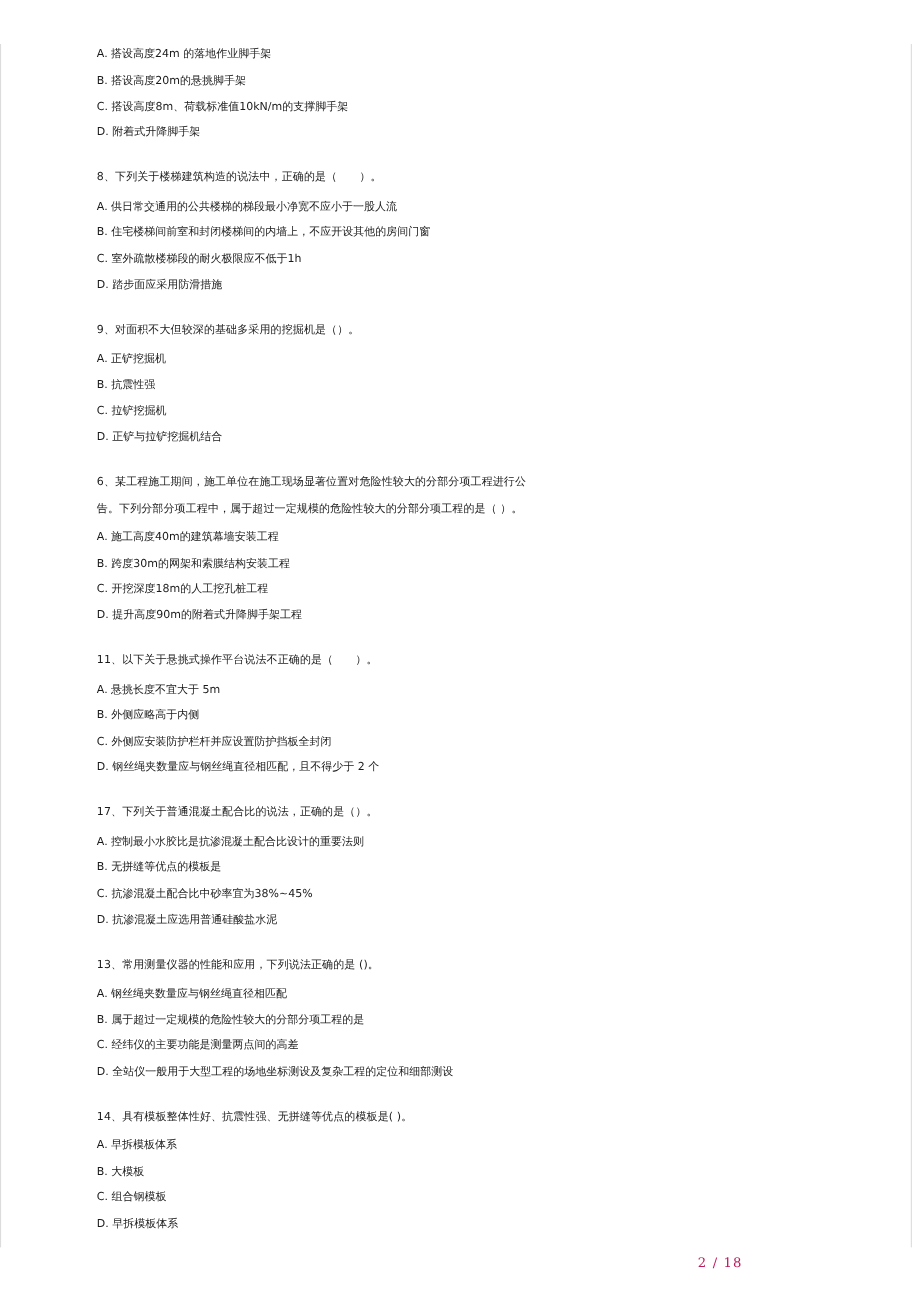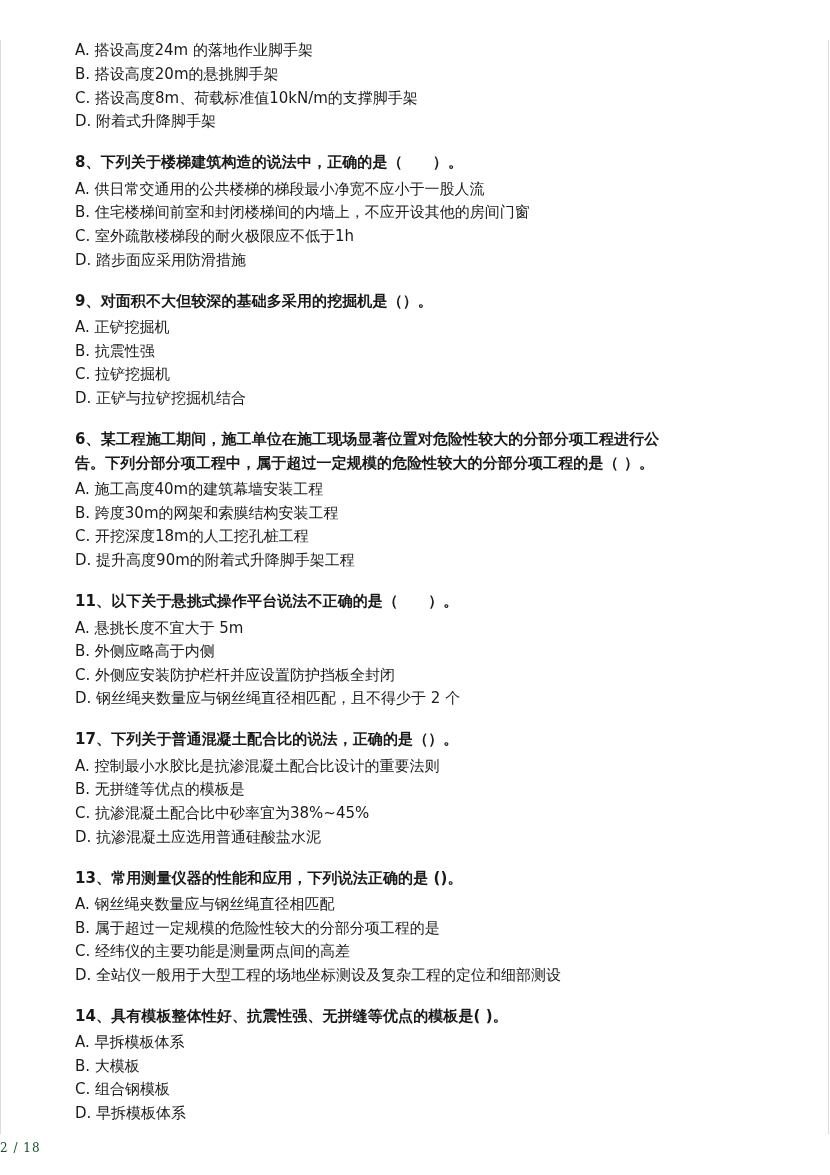--- a/index.html
+++ b/index.html
@@ -25,36 +25,36 @@
     .page-edge.left { left: 0; }
     .page-edge.right { left: 828px; }
     .content {
       position: absolute;
       left: 75px;
       top: 0;
       width: 680px;
     }
     .line {
       position: absolute;
-      left: 0;
+      left: 13px;
       white-space: nowrap;
-      font-size: 15px;
+      font-size: 10px;
       line-height: 20px;
       height: 20px;
     }
-    .q-stem { letter-spacing: 0.1px; font-weight: bold; }
+    .q-stem { letter-spacing: 0.1px; }
     .footer {
       position: absolute;
       left: 0;
       width: 675px;
       top: 1141px;
-      text-align: left;
+      text-align: right;
       font-family: "DejaVu Serif", "Liberation Serif", serif;
       font-size: 12px;
-      color: #14532d;
+      color: #be185d;
       letter-spacing: 1px;
     }
   </style>
 </head>
 <body>
 
 <div class="page-edge left"></div>
 <div class="page-edge right"></div>
 
 <div class="content">

